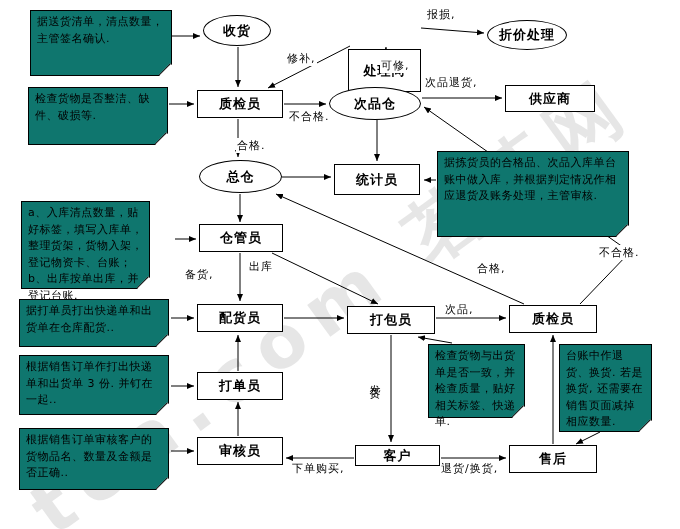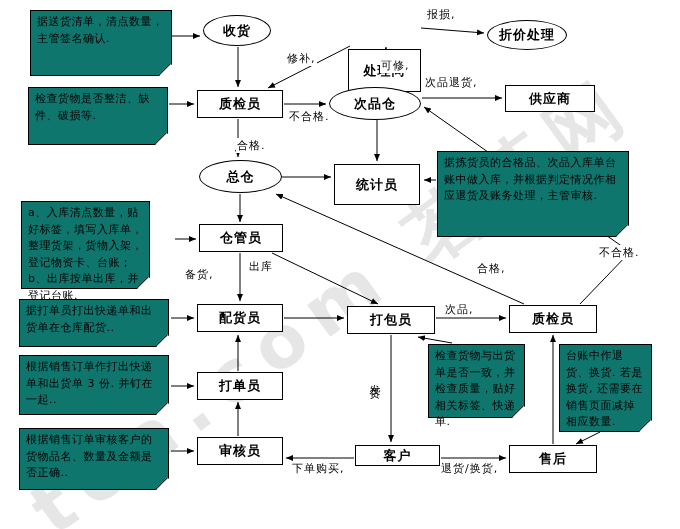--- a/index.html
+++ b/index.html
@@ -94,21 +94,21 @@
   <div class="note" style="left:428px;top:344px;width:97px;height:74px;"><span>检查货物与出货单是否一致，并检查质量，贴好相关标签、快递单.</span><i class="fold"></i></div>
   <div class="note" style="left:559px;top:344px;width:93px;height:88px;"><span>台账中作退货、换货. 若是换货, 还需要在销售页面减掉相应数量.</span><i class="fold"></i></div>
 
   <div class="node ellipse" style="left:203px;top:15px;width:68px;height:31px;">收货</div>
   <div class="node" style="left:348px;top:17px;width:73px;height:43px;margin-top:32px;">处理间</div>
   <div class="node ellipse" style="left:487px;top:20px;width:80px;height:30px;">折价处理</div>
   <div class="node" style="left:197px;top:90px;width:86px;height:28px;">质检员</div>
   <div class="node ellipse" style="left:329px;top:87px;width:92px;height:33px;">次品仓</div>
   <div class="node" style="left:505px;top:85px;width:90px;height:27px;">供应商</div>
   <div class="node ellipse" style="left:199px;top:160px;width:83px;height:33px;">总仓</div>
-  <div class="node" style="left:334px;top:164px;width:86px;height:41px;">统计员</div>
+  <div class="node" style="left:334px;top:164px;width:86px;height:31px;">统计员</div>
   <div class="node" style="left:199px;top:224px;width:84px;height:28px;">仓管员</div>
   <div class="node" style="left:197px;top:304px;width:86px;height:28px;">配货员</div>
   <div class="node" style="left:347px;top:306px;width:88px;height:28px;">打包员</div>
   <div class="node" style="left:509px;top:305px;width:88px;height:28px;">质检员</div>
   <div class="node" style="left:197px;top:372px;width:86px;height:28px;">打单员</div>
   <div class="node" style="left:197px;top:437px;width:86px;height:28px;">审核员</div>
   <div class="node" style="left:355px;top:445px;width:85px;height:21px;">客户</div>
   <div class="node" style="left:509px;top:445px;width:88px;height:28px;">售后</div>
 
   <div class="elabel" style="left:426px;top:7px;">报损,</div>

